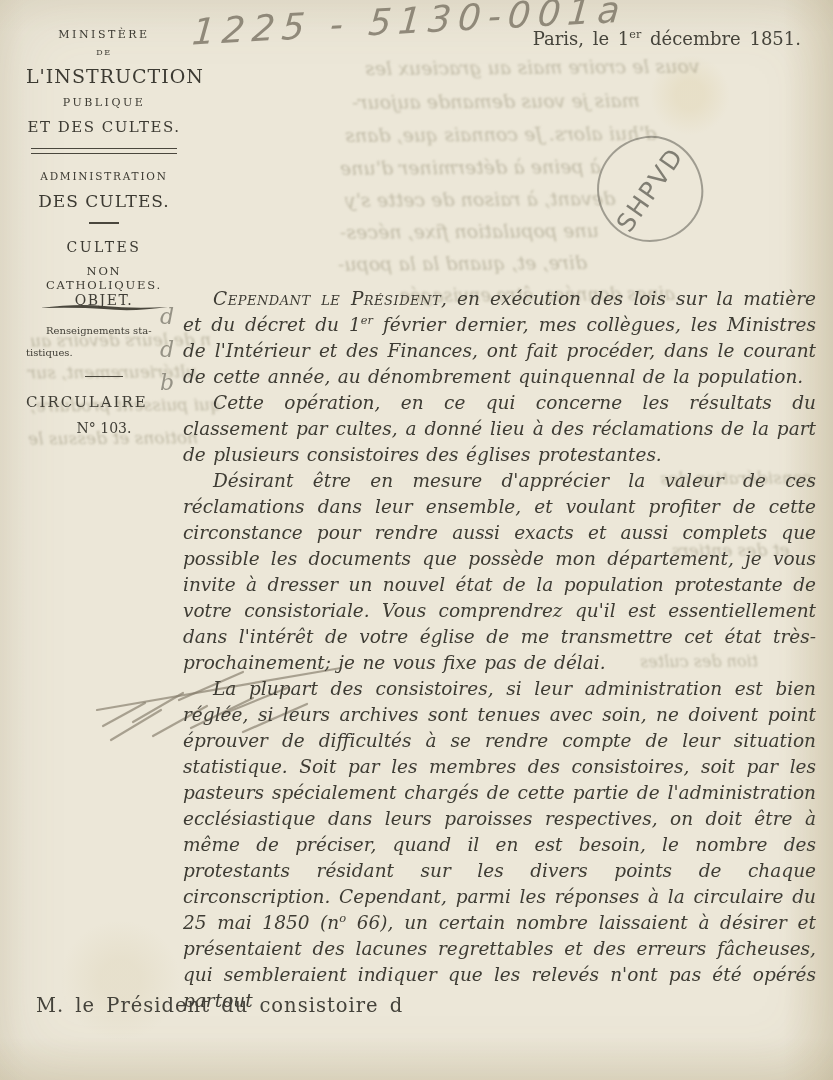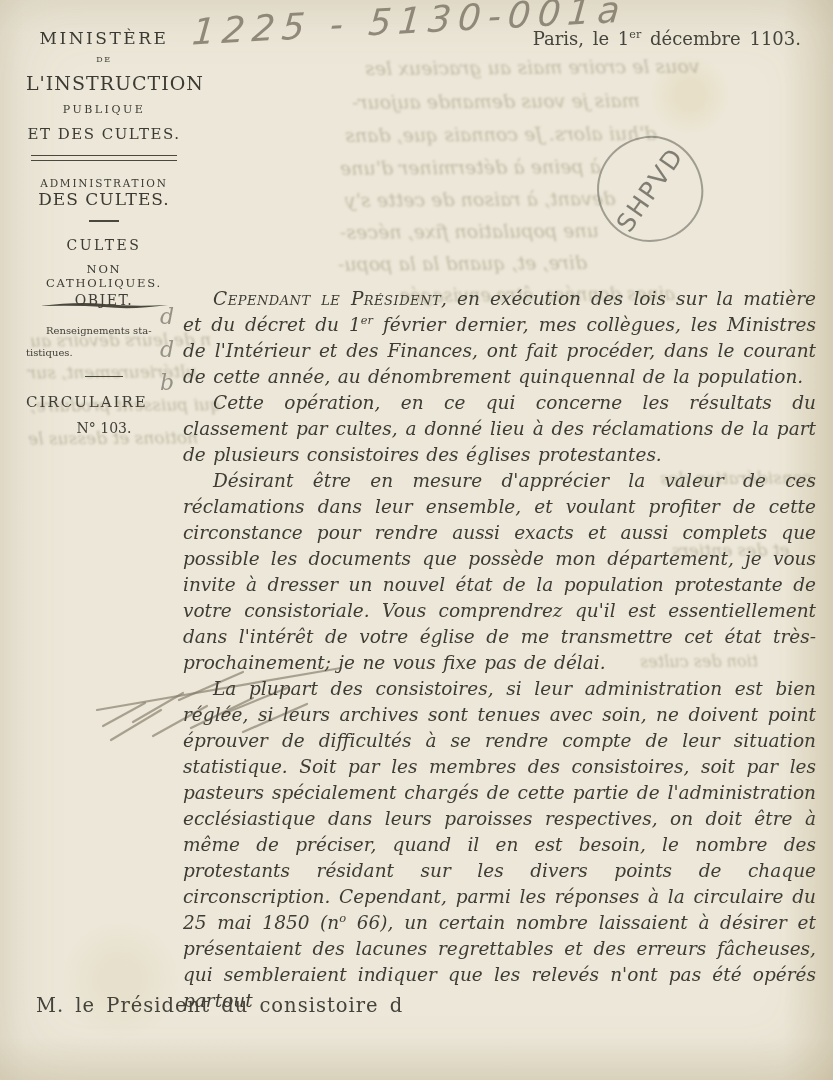--- a/index.html
+++ b/index.html
@@ -26,29 +26,29 @@
     filter:blur(1.1px);
   }
   .stray-letters {
     position:absolute; left:160px; top:300px;
     font-style:italic; font-size:22px; line-height:33px;
     color:rgba(78,76,66,.55); white-space:pre-line; filter:blur(.4px);
   }
 
   
   .letterhead { position:absolute; left:26px; top:28px; width:156px; text-align:center; color:#3c3a32; }
-  .lh-ministere { font-size:17px; letter-spacing:2.5px; }
+  .lh-ministere { font-size:11px; letter-spacing:2.5px; }
   .lh-de { font-size:8px; letter-spacing:1.5px; margin-top:7px; }
   .lh-instruction { font-size:19px; letter-spacing:1px; margin-top:8px; }
   .lh-publique { font-size:11px; letter-spacing:2.5px; margin-top:9px; }
   .lh-etdescultes { font-size:15px; letter-spacing:1.5px; margin-top:9px; }
   .rule-double { width:146px; margin:12px auto 0; height:4px;
     border-top:1.6px solid #4a473d; border-bottom:1px solid #4a473d; }
   .lh-administration { font-size:10.5px; letter-spacing:1.8px; margin-top:16px; }
-  .lh-descultes { font-size:17px; letter-spacing:1px; }
+  .lh-descultes { font-size:17px; letter-spacing:1px; margin-top:9px; }
   .rule-short { width:30px; margin:11px auto 0; border-top:2.6px solid #4a473d; }
   .lh-cultes { font-size:14px; letter-spacing:2.5px; margin-top:15px; }
   .lh-noncath { font-size:11.5px; letter-spacing:1.8px; margin-top:9px; }
   .flourish { display:block; margin:10px auto 0; }
 
   
   .margin-notes { position:absolute; left:26px; top:292px; width:156px; color:#403e36; }
   .objet-label { text-align:center; font-size:14px; letter-spacing:1.5px; }
   .objet-text { font-size:10px; line-height:22px; margin-top:12px; white-space:pre-line; text-indent:20px; }
   .mn-rule { width:38px; margin:12px auto 0; border-top:1.6px solid #4a473d; }
@@ -142,21 +142,21 @@
     <div class="objet-label">OBJET.</div>
     <div class="objet-text">Renseignements sta-
 tistiques.</div>
     <div class="mn-rule"></div>
     <div class="circulaire-label">CIRCULAIRE</div>
     <div class="circulaire-number">N° 103.</div>
   </div>
 
   <div class="handwritten">1225 - 5130-001a</div>
 
-  <div class="date-line"><span class="seg ">Paris, le 1</span><span class="seg sup">er</span><span class="seg "> décembre 1103.</span></div>
+  <div class="date-line"><span class="seg ">Paris, le 1</span><span class="seg sup">er</span><span class="seg "> décembre 1851.</span></div>
 
   <div class="stamp">
     <span class="stamp-text">SHPVD</span>
   </div>
 
   <svg class="scribble" width="250" height="110" viewBox="0 0 250 110">
     <line x1="8" y1="78" x2="50" y2="55"></line>
     <line x1="16" y1="92" x2="66" y2="62"></line>
     <line x1="38" y1="74" x2="88" y2="45"></line>
     <line x1="58" y1="88" x2="112" y2="58"></line>

